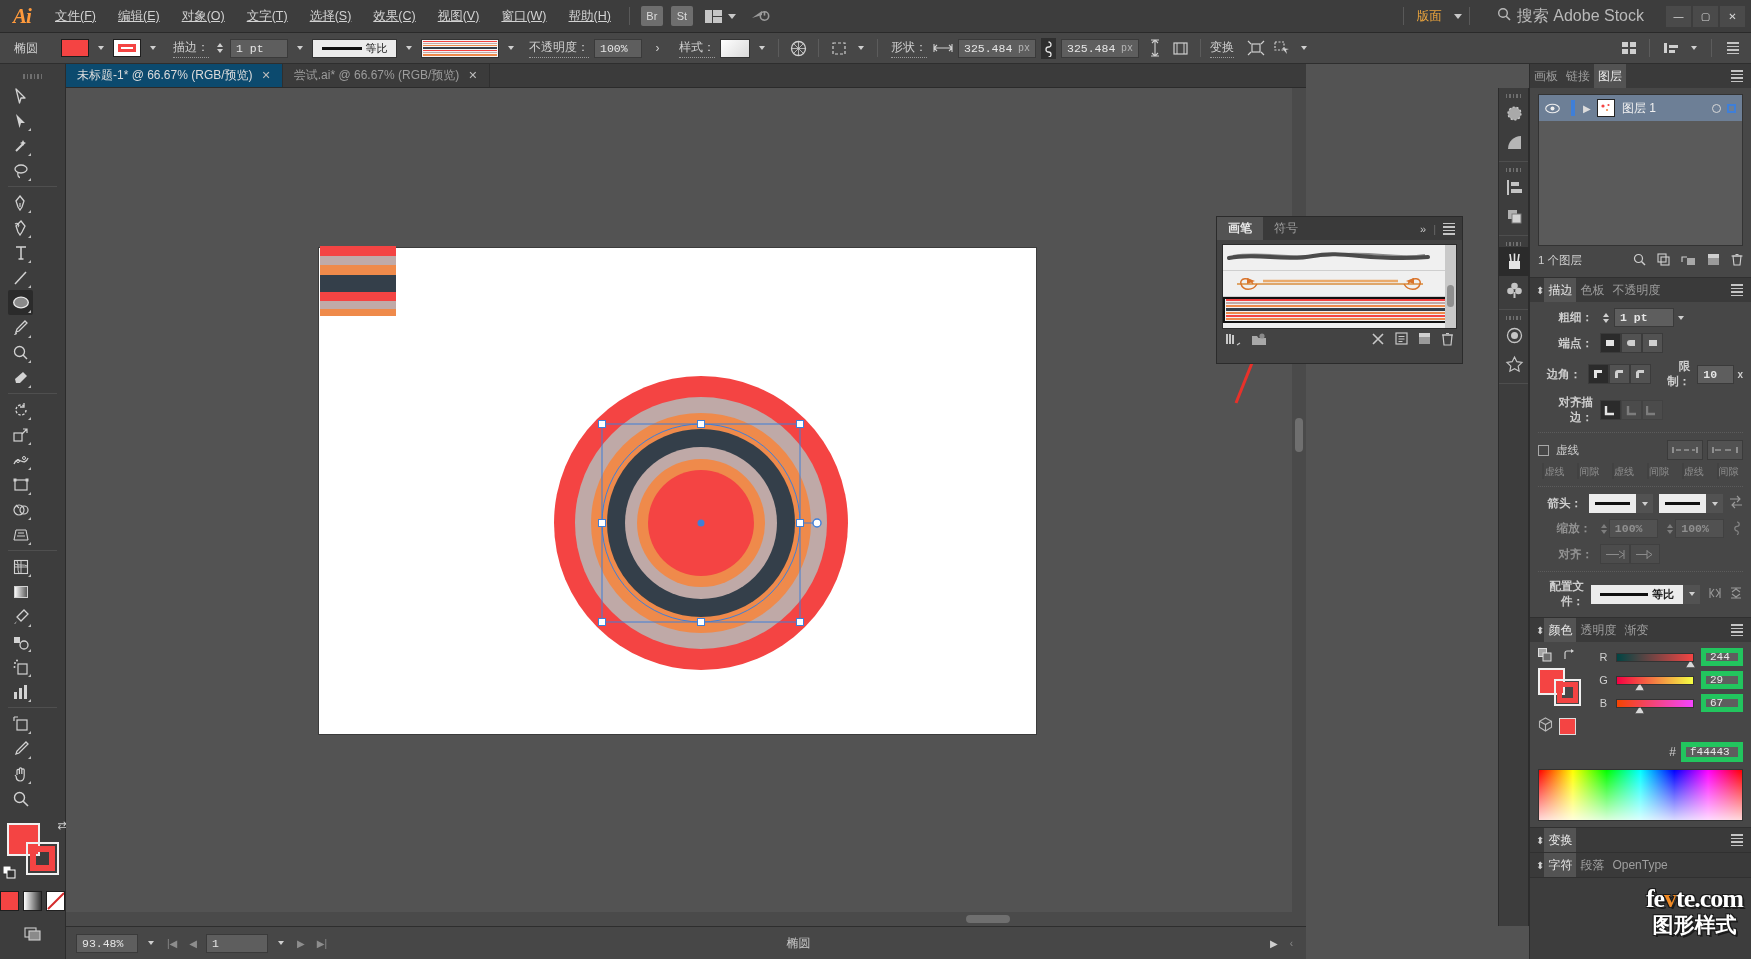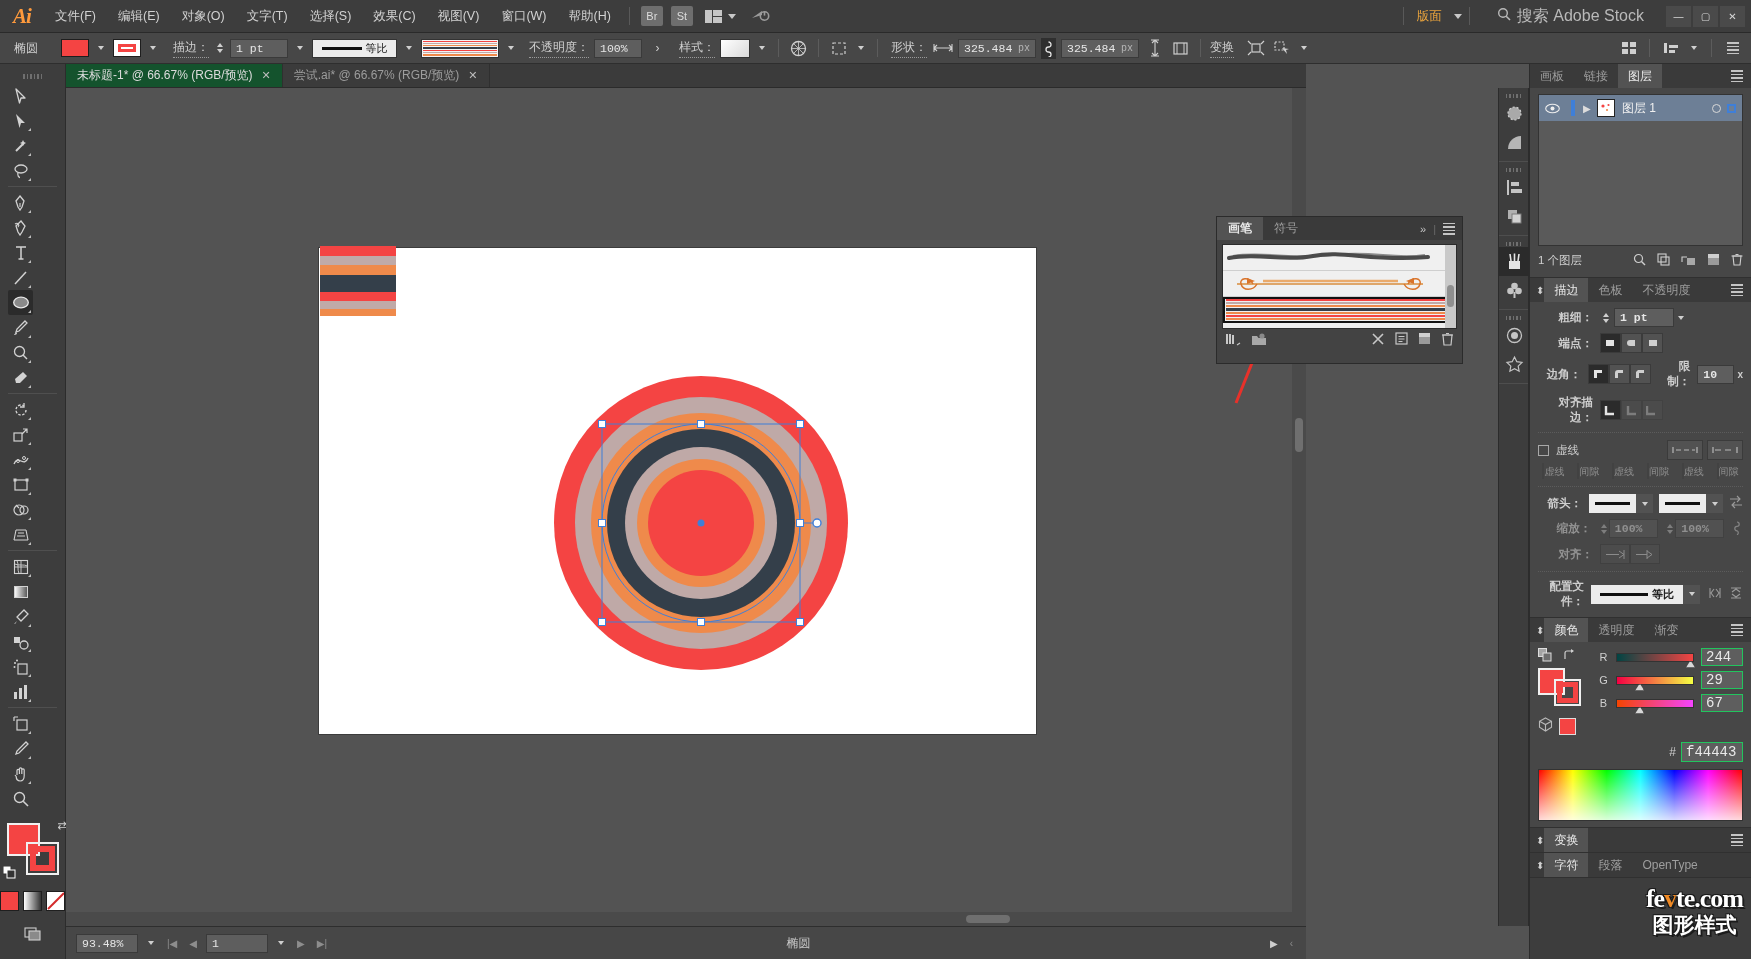--- a/index.html
+++ b/index.html
@@ -16,21 +16,21 @@
   .menubar {
     position:absolute; left:0; top:0; width:1751px; height:33px;
     background:#3d3d3d; display:flex; align-items:center;
     border-bottom:1px solid #2a2a2a;
   }
   .ai-logo {
     width:44px; text-align:center; color:#ff9a3c;
     font-size:21px; font-weight:bold; font-style:italic;
     font-family:"Liberation Serif",serif; letter-spacing:-1px;
   }
-  .menu-item { padding:0 11px; height:33px; line-height:33px; font-size:12.5px; color:#d2d2d2; cursor:default; }
+  .menu-item { padding:0 11px; height:33px; line-height:33px; font-size:12.5px; color:#d2d2d2; cursor:default;text-decoration:underline; }
   .menu-sep { width:1px; height:18px; background:#595959; margin:0 7px; }
   .sq-btn {
     width:22px; height:20px; background:#6e6e6e; color:#dcdcdc;
     font-size:11px; display:flex; align-items:center; justify-content:center;
     border-radius:2px; margin:0 4px;
   }
   .grid-icon { display:flex; gap:1.5px; margin-left:8px; }
   .grid-icon i { display:block; background:#c6c6c6; }
   .chev { display:inline-block; width:0;height:0;border-left:4px solid transparent;border-right:4px solid transparent;border-top:5px solid #c8c8c8; margin-left:6px; }
   .menu-right { margin-left:auto; display:flex; align-items:center; padding-right:6px; }
@@ -81,21 +81,21 @@
   .link-btn { width:15px; height:21px; background:#2f2f2f; display:flex; align-items:center; justify-content:center; color:#ddd; font-size:12px; }
 
   
   .tabbar {
     position:absolute; left:66px; top:64px; width:1240px; height:24px;
     background:#3b3b3b; display:flex; align-items:flex-end;
     border-bottom:1px solid #2b2b2b;
   }
   .doctab {
     height:23px; display:flex; align-items:center; gap:9px; padding:0 11px;
-    font-size:12px; background:#14532d; color:#dcdcdc;
+    font-size:12px; background:#0c4a6e; color:#dcdcdc;
     border-right:1px solid #2f2f2f;
   }
   .doctab.inactive { background:#3b3b3b; color:#9d9d9d; }
   .tabclose { font-size:11px; color:#bdbdbd; }
 
   
   .toolbar {
     position:absolute; left:0; top:64px; width:66px; height:895px;
     background:#3d3d3d; border-right:1px solid #2c2c2c; padding-top:8px;
   }
@@ -183,21 +183,21 @@
   .dm-grip i { width:1.5px;height:4px;background:#6f6f6f;display:block; }
   .dm-btn { width:31px; height:29px; display:flex; align-items:center; justify-content:center; color:#cfcfcf; }
   .dm-btn.sel { background:#2b2b2b; }
 
   .rightdock {
     position:absolute; right:0; top:64px; width:222px; height:895px;
     background:#3d3d3d; border-left:1px solid #2c2c2c;
   }
   .rp { border-bottom:1px solid #303030; }
   .rp-tabs { display:flex; align-items:center; height:24px; background:#3a3a3a; }
-  .rp-tab { padding:0 10px; height:24px; line-height:24px; font-size:12px; color:#9e9e9e;text-align:center; }
+  .rp-tab { padding:0 4px; height:24px; line-height:24px; font-size:12px; color:#9e9e9e;text-align:center; }
   .rp-tab.active { background:#535353; color:#eaeaea; }
   .rp-menu { margin-left:auto; padding-right:8px; color:#c4c4c4; }
   .hamb { display:flex; flex-direction:column; gap:2px; }
   .hamb i { display:block; width:12px; height:1.5px; background:#c4c4c4; }
   .rp-body { background:#474747; padding:6px 8px; }
 
   .layer-list { background:#5a5a5a; border:1px solid #333; height:152px; }
   .layer-row { height:26px; display:flex; align-items:center; background:#6d7f96; }
   .lr-eye { width:26px; display:flex; align-items:center; justify-content:center; color:#e8e8e8; }
   .lr-bar { width:4px; height:16px; background:#3f7fd8; margin:0 8px 0 6px; }
@@ -221,22 +221,22 @@
   .dash-cell { flex:1; text-align:center; }
   .dash-in { height:19px; background:#4f4f4f; border:1px solid #3e3e3e; opacity:.55; }
   .dash-lb { font-size:10px; color:#8e8e8e; margin-top:2px; }
   .divider-dots { height:1px; border-top:1px dotted #5c5c5c; margin:7px 0; }
 
   .colrow { display:flex; align-items:center; margin-bottom:5px; gap:7px; }
   .col-ch { width:11px; font-size:11px; color:#cfcfcf; text-align:center; }
   .col-slider { flex:1; height:9px; position:relative; border:1px solid #333; }
   .col-knob { position:absolute; top:7px; width:9px; height:7px; background:#d8d8d8; border:1px solid #444;
               clip-path:polygon(50% 0,100% 100%,0 100%); }
-  .col-val { width:42px; height:18px; background:#5e5e5e; border:1px solid #22c55e; color:#e9e9e9;
-             font-size:14px; display:flex; align-items:center; padding-left:4px;
+  .col-val { width:42px; height:18px; background:#5e5e5e; border:5px solid #22c55e; color:#e9e9e9;
+             font-size:11px; display:flex; align-items:center; padding-left:4px;
              font-family:"Liberation Mono",monospace; }
   .spectrum { height:52px; margin-top:7px; border:1px solid #333;
     background:
       linear-gradient(to bottom, rgba(255,255,255,0) 0%, rgba(255,255,255,.85) 100%),
       linear-gradient(to right,#ff0000,#ffff00,#00ff00,#00ffff,#0000ff,#ff00ff,#ff0000); }
   .nonebar { display:flex; }
 
   .fevte {
     position:absolute; right:8px; bottom:20px; text-align:center;
     font-family:"Liberation Serif",serif; pointer-events:none;

